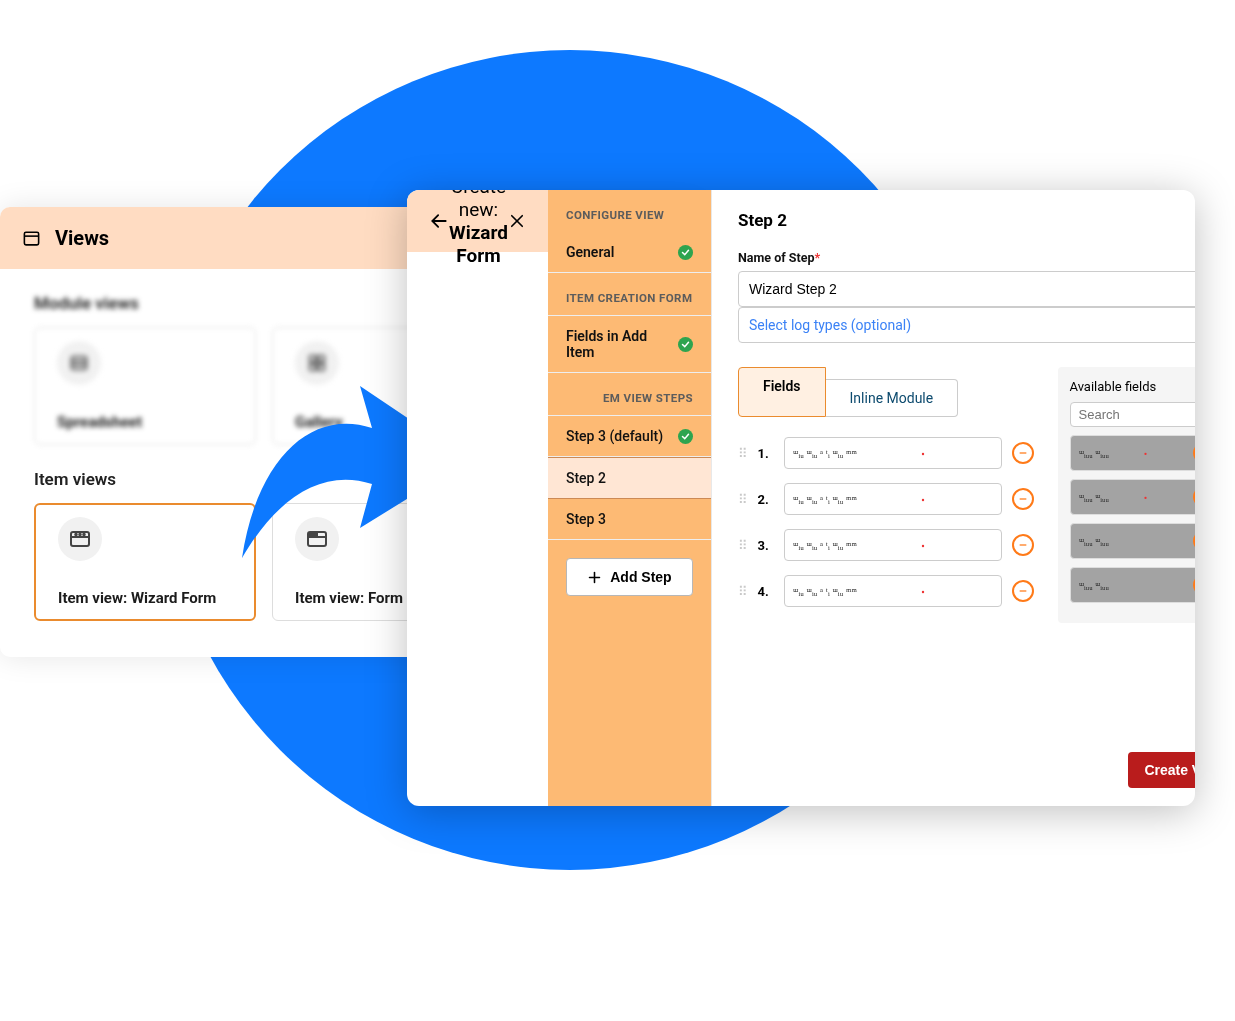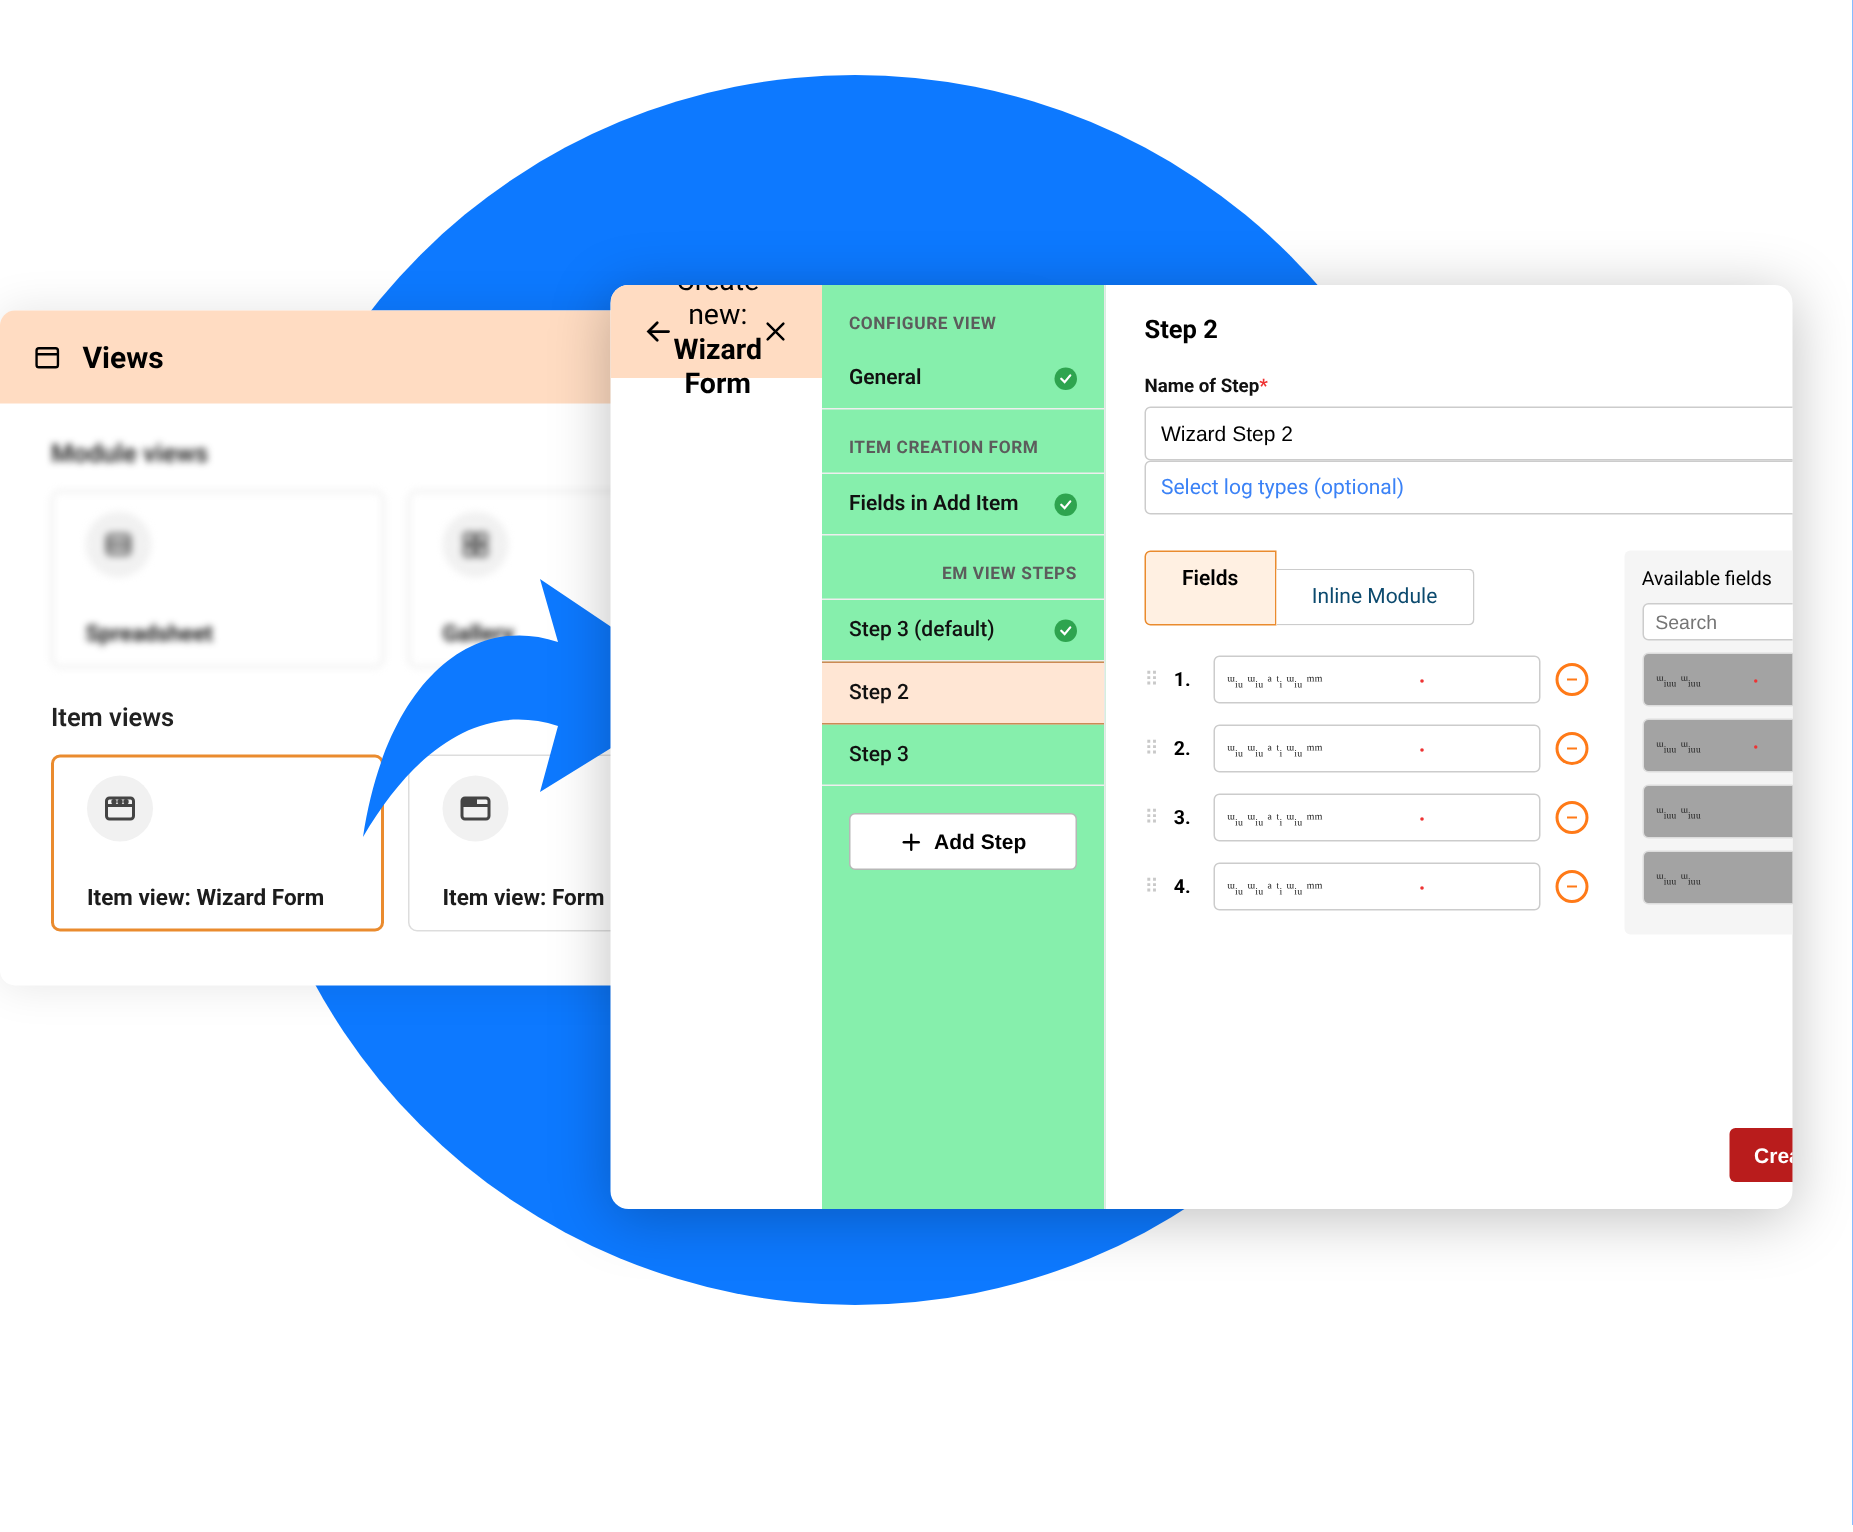--- a/index.html
+++ b/index.html
@@ -89,21 +89,21 @@
 }
 .wizard-header .back { flex: 0 0 auto; cursor:pointer; }
 .wizard-title { flex: 1; text-align: center; font-size: 19px; color: #000; }
 .wizard-title .bold { font-weight: 700; }
 .wizard-header .close { flex: 0 0 auto; cursor:pointer; }
 
 .wizard-body { flex:1; display:flex; min-height:0; }
 
 
 .w-sidebar {
-  width: 189px; background: #86efac; border-right: 1px solid #e8e8e8;
+  width: 164px; background: #fdba74; border-right: 1px solid #e8e8e8;
   display:flex; flex-direction:column;
 }
 .section-title {
   font-size: 11.5px; letter-spacing: 0.4px; font-weight: 700; color: #5c5c5c;
   padding: 18px 18px 10px;
 }
 .w-item {
   display:flex; align-items:center; justify-content:space-between;
   padding: 12px 18px; font-size: 14px; font-weight: 600; color:#111;
   border-bottom: 1px solid #eee;

